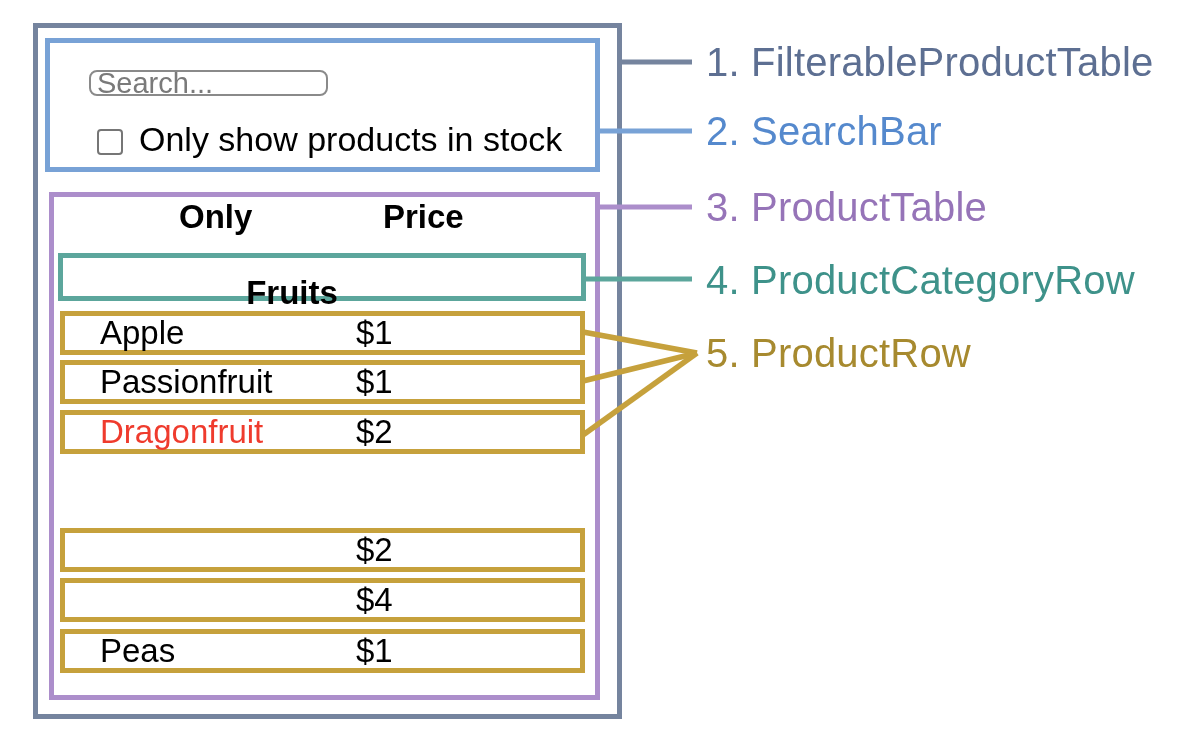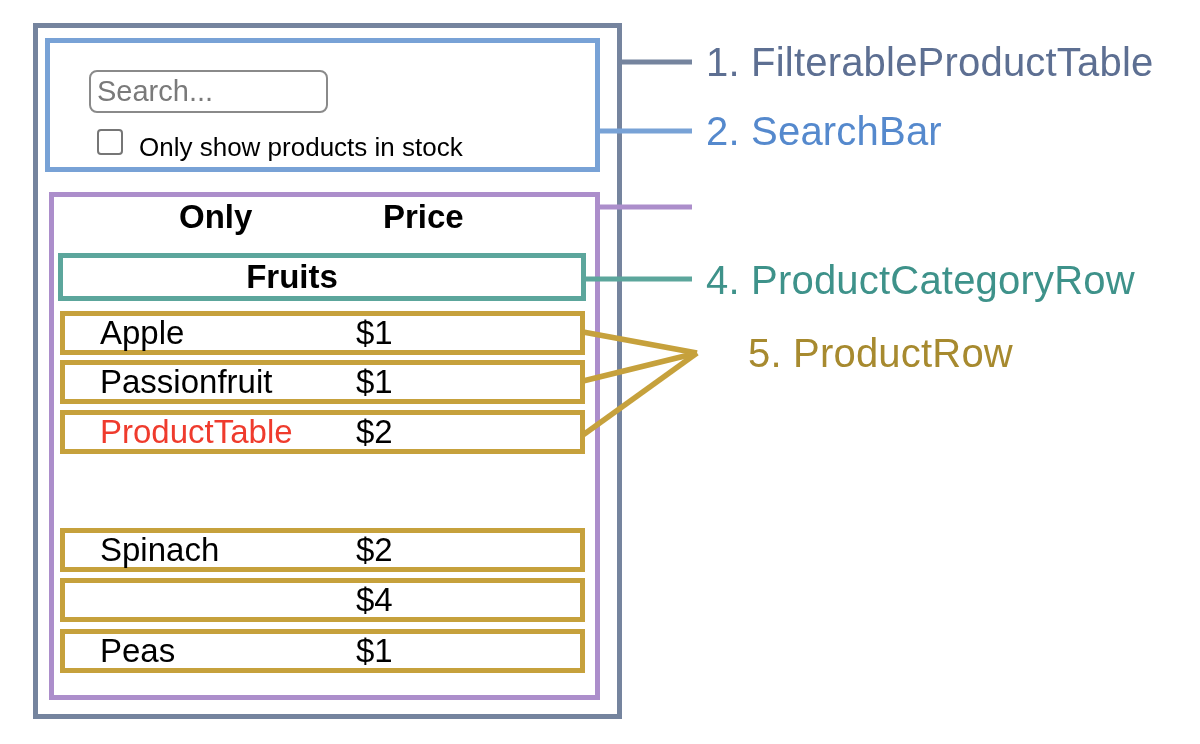--- a/index.html
+++ b/index.html
@@ -15,42 +15,42 @@
   
   .box { position: absolute; box-sizing: border-box; background: transparent; }
   .box-outer  { left: 33px;  top: 23px;  width: 589px; height: 696px; border: 5px solid var(--c-outline-1); }
   .box-search { left: 45px;  top: 38px;  width: 555px; height: 134px; border: 5px solid var(--c-outline-2); }
   .box-table  { left: 49px;  top: 192px; width: 551px; height: 508px; border: 5px solid var(--c-outline-3); }
   .box-cat    { left: 58px;  width: 528px; height: 48px; border: 5px solid var(--c-outline-4); background: #fff; }
   .box-row    { left: 60px;  width: 525px; height: 44px; border: 5px solid var(--c-outline-5); background: #fff; }
 
   
   .search-input {
-    position: absolute; left: 89px; top: 70px; width: 239px; height: 43px;
+    position: absolute; left: 89px; top: 70px; width: 239px; height: 26px;
     box-sizing: border-box; border: 2px solid #8a8a8a; border-radius: 8px;
     font-family: inherit; font-size: 29px; color: #222; padding: 4px 6px; outline: none;
     background: #fff;
   }
   .search-input::placeholder { color: #7a7a7a; opacity: 1; }
   .checkbox {
     position: absolute; left: 97px; top: 129px; width: 26px; height: 26px;
     box-sizing: border-box; border: 2px solid #767676; border-radius: 4px; background: #fff;
     cursor: pointer;
   }
   .checkbox-label {
-    position: absolute; left: 139px; top: 128px; height: 38px; line-height: 38px;
-    font-size: 26px; color: #000000; white-space: nowrap;
+    position: absolute; left: 139px; top: 120px; height: 38px; line-height: 38px;
+    font-size: 34px; color: #000000; white-space: nowrap;
   }
 
   
   .th { position: absolute; top: 200px; font-size: 33px; font-weight: bold; color: #000; line-height: 34px; white-space: nowrap; }
   .th-name  { left: 179px; }
   .th-price { left: 383px; }
   .cat-label {
-    position: absolute; left: 229px; top: 0; height: 38px; line-height: 38px;
+    position: absolute; left: 229px; top: 16px; height: 38px; line-height: 38px;
     transform: translateX(-50%); font-size: 33px; font-weight: bold; color: #000; white-space: nowrap;
   }
   .cell { position: absolute; top: 0; height: 40px; line-height: 34px; font-size: 33px; color: #000; white-space: nowrap; }
   .cell-name  { left: 35px; }
   .cell-price { left: 291px; }
   .oos { color: var(--c-red); }
 
   
   svg.connectors { position: absolute; left: 0; top: 0; pointer-events: none; }
   .c1 { stroke: var(--c-outline-1); stroke-width: 5; }
@@ -61,21 +61,21 @@
 
   
   .legend-label {
     position: absolute; left: 706px; height: 48px; line-height: 48px;
     font-size: 40px; letter-spacing: 0.2px; white-space: nowrap;
   }
   .lg1 { top: 38px;  color: var(--c-label-1); }
   .lg2 { top: 107px; color: var(--c-label-2); text-align: center; }
   .lg3 { top: 183px; color: var(--c-label-3); }
   .lg4 { top: 256px; color: var(--c-label-4); }
-  .lg5 { top: 329px; color: var(--c-label-5); margin-left: 42px; }
+  .lg5 { top: 329px; color: var(--c-label-5); }
 </style>
 </head>
 <body>
 
 <div id="canvas">
 
   <div class="box box-outer"></div>
   <div class="box box-search"></div>
   <div class="box box-table"></div>
 
@@ -91,26 +91,25 @@
   </div>
   <div class="box box-row" style="top:311px">
     <span class="cell cell-name">Apple</span>
     <span class="cell cell-price">$1</span>
   </div>
   <div class="box box-row" style="top:360px">
     <span class="cell cell-name">Passionfruit</span>
     <span class="cell cell-price">$1</span>
   </div>
   <div class="box box-row" style="top:410px">
-    <span class="cell cell-name oos">ProductTable</span>
+    <span class="cell cell-name oos">Dragonfruit</span>
     <span class="cell cell-price">$2</span>
   </div>
 
   <div class="box box-row" style="top:528px">
-    <span class="cell cell-name">Spinach</span>
     <span class="cell cell-price">$2</span>
   </div>
   <div class="box box-row" style="top:578px">
     <span class="cell cell-price">$4</span>
   </div>
   <div class="box box-row" style="top:629px">
     <span class="cell cell-name">Peas</span>
     <span class="cell cell-price">$1</span>
   </div>
 
@@ -119,16 +118,17 @@
     <line class="c2" x1="597" y1="131" x2="692" y2="131"></line>
     <line class="c3" x1="597" y1="207" x2="692" y2="207"></line>
     <line class="c4" x1="584" y1="279" x2="692" y2="279"></line>
     <line class="c5" x1="583" y1="332" x2="697" y2="353"></line>
     <line class="c5" x1="583" y1="381" x2="697" y2="353"></line>
     <line class="c5" x1="583" y1="435" x2="697" y2="353"></line>
   </svg>
 
   <div class="legend-label lg1">1. FilterableProductTable</div>
   <div class="legend-label lg2">2. SearchBar</div>
+  <div class="legend-label lg3">3. ProductTable</div>
   <div class="legend-label lg4">4. ProductCategoryRow</div>
   <div class="legend-label lg5">5. ProductRow</div>
 
 </div>
 
 </body></html>

